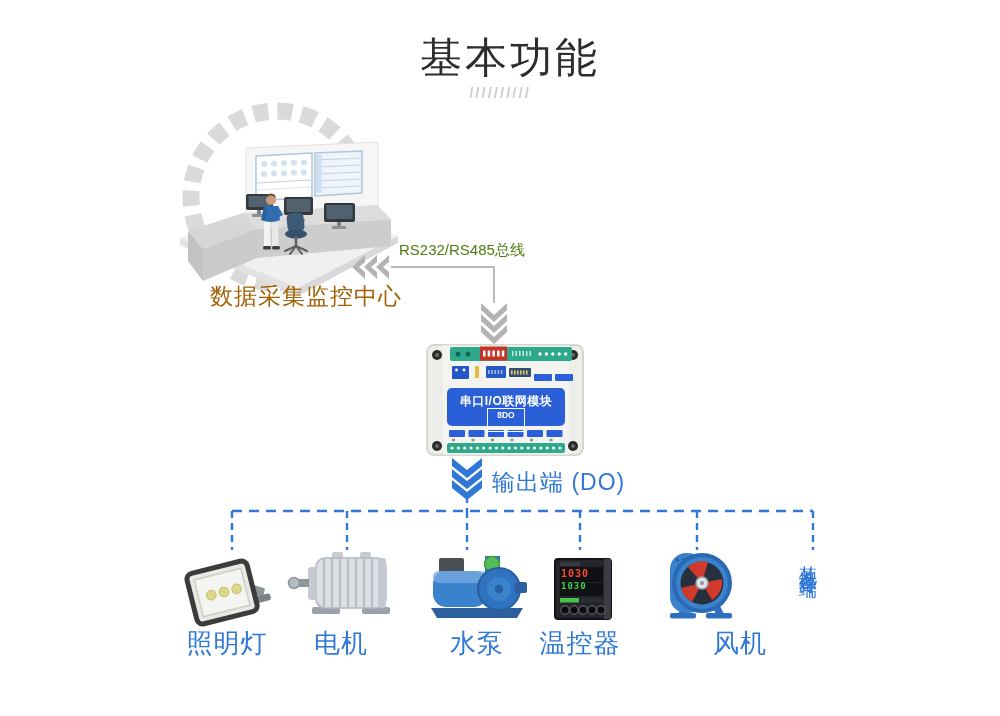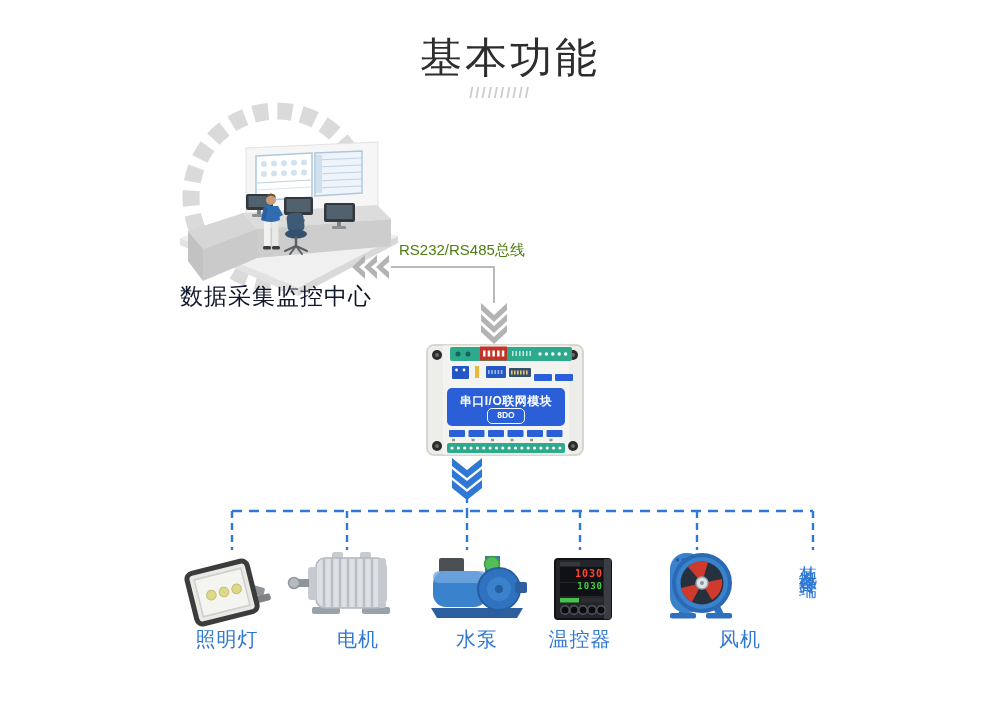--- a/index.html
+++ b/index.html
@@ -10,43 +10,43 @@
   .abs{position:absolute;}
   .page-title{
     left:0;right:0;top:30px;text-align:center;
     font-size:42px;font-weight:500;color:#2d2d2d;letter-spacing:3px;margin-left:20px;
   }
   .decor-slashes{
     left:0;right:0;top:84px;text-align:center;
     font-size:15px;font-weight:bold;color:#cccccc;letter-spacing:2px;
   }
   .artwork{left:0;top:0;}
-  .cc-label{left:180px;top:281px;font-size:23px;color:#0f172a;letter-spacing:1px;text-align:right;}
+  .cc-label{left:210px;top:281px;font-size:23px;color:#a16207;letter-spacing:1px;text-align:right;}
   .bus-label{left:399px;top:241px;font-size:15px;color:#4d7c0f;}
   .module-title{
     left:447px;top:393px;width:118px;text-align:center;
     color:#ffffff;font-size:12px;font-weight:bold;letter-spacing:0.5px;
   }
   .module-badge{
-    left:487px;top:408px;width:38px;height:16px;line-height:12px;text-align:center;
+    left:487px;top:408px;width:38px;height:24px;line-height:12px;text-align:center;
     color:#ffffff;font-size:8.5px;font-weight:bold;
-    border:1px solid rgba(255,255,255,0.95);border-radius:5px;box-sizing:border-box;
+    border:1px solid rgba(255,255,255,0.95);border-radius:0;box-sizing:border-box;
   }
   .output-label{left:492px;top:467px;font-size:23px;color:#2f78d6;letter-spacing:1px;}
   .device-label{
     top:626px;transform:translateX(-50%);
-    font-size:20px;color:#2f78d6;letter-spacing:1px;white-space:nowrap;
+    font-size:26px;color:#2f78d6;letter-spacing:1px;white-space:nowrap;
   }
   .vertical-label{
     left:796px;top:551px;
     writing-mode:vertical-rl;text-orientation:upright;
     font-size:18px;color:#2f78d6;letter-spacing:3px;
   }
   .thermo-display{
-    width:42px;text-align:right;font-family:"DejaVu Sans Mono",monospace;
+    width:42px;text-align:left;font-family:"DejaVu Sans Mono",monospace;
     font-weight:bold;letter-spacing:1px;
   }
   .thermo-red{left:561px;top:568px;font-size:10px;color:#ff4633;}
   .thermo-green{left:561px;top:581px;font-size:9px;color:#3ed24a;}
 </style>
 </head>
 <body>
 
 <div class="canvas">
 
@@ -313,24 +313,25 @@
 
   <div class="abs page-title">基本功能</div>
   <div class="abs decor-slashes">//////////</div>
 
   <div class="abs cc-label">数据采集监控中心</div>
   <div class="abs bus-label">RS232/RS485总线</div>
 
   <div class="abs module-title">串口I/O联网模块</div>
   <div class="abs module-badge">8DO</div>
 
+  <div class="abs output-label">输出端 (DO)</div>
 
   <div class="abs thermo-display thermo-red">1030</div>
   <div class="abs thermo-display thermo-green">1030</div>
 
   <div class="abs device-label" style="left:227px">照明灯</div>
-  <div class="abs device-label" style="left:358px">电机</div>
+  <div class="abs device-label" style="left:341px">电机</div>
   <div class="abs device-label" style="left:477px">水泵</div>
   <div class="abs device-label" style="left:580px">温控器</div>
   <div class="abs device-label" style="left:740px">风机</div>
 
   <div class="abs vertical-label">其他设备终端</div>
 </div>
 
 </body></html>

